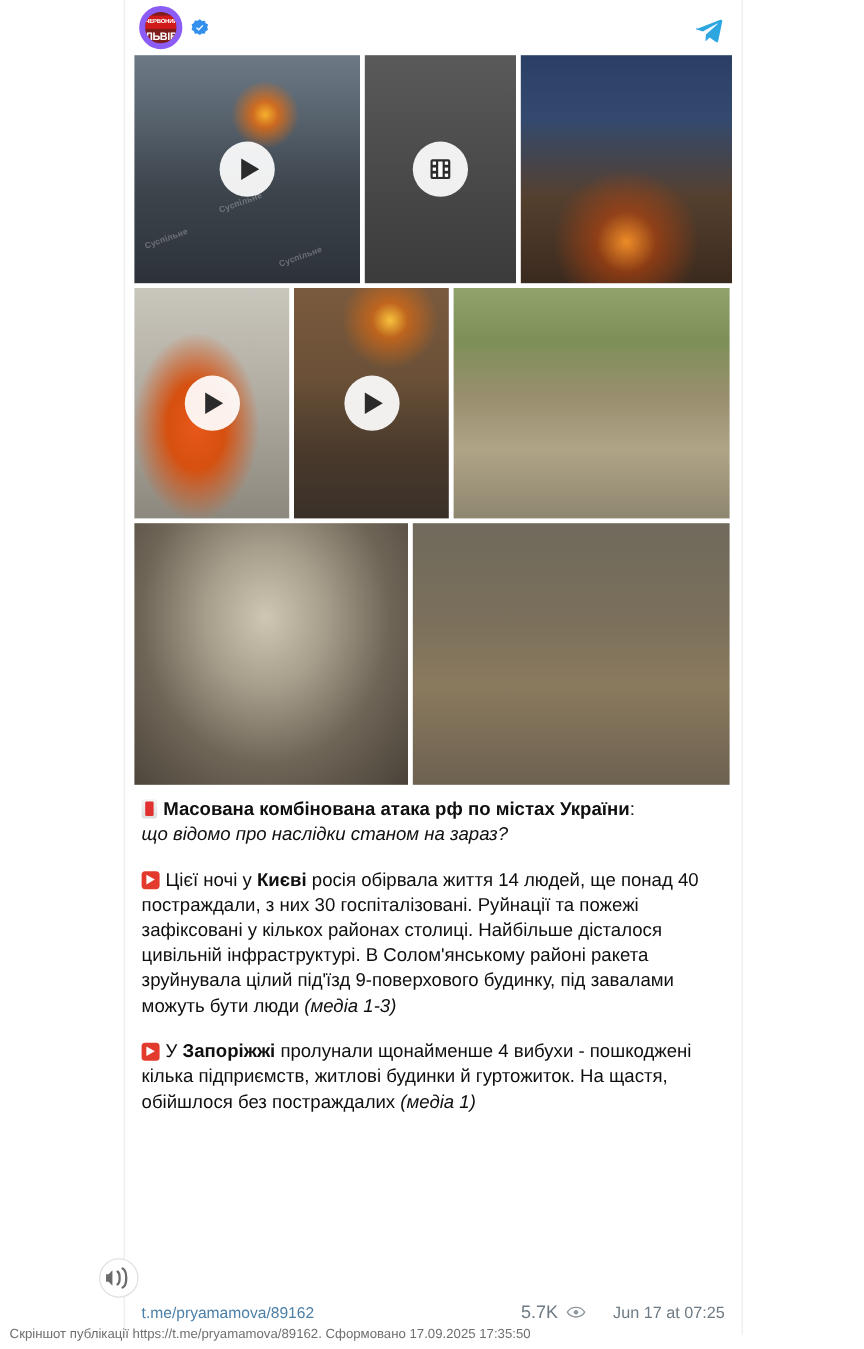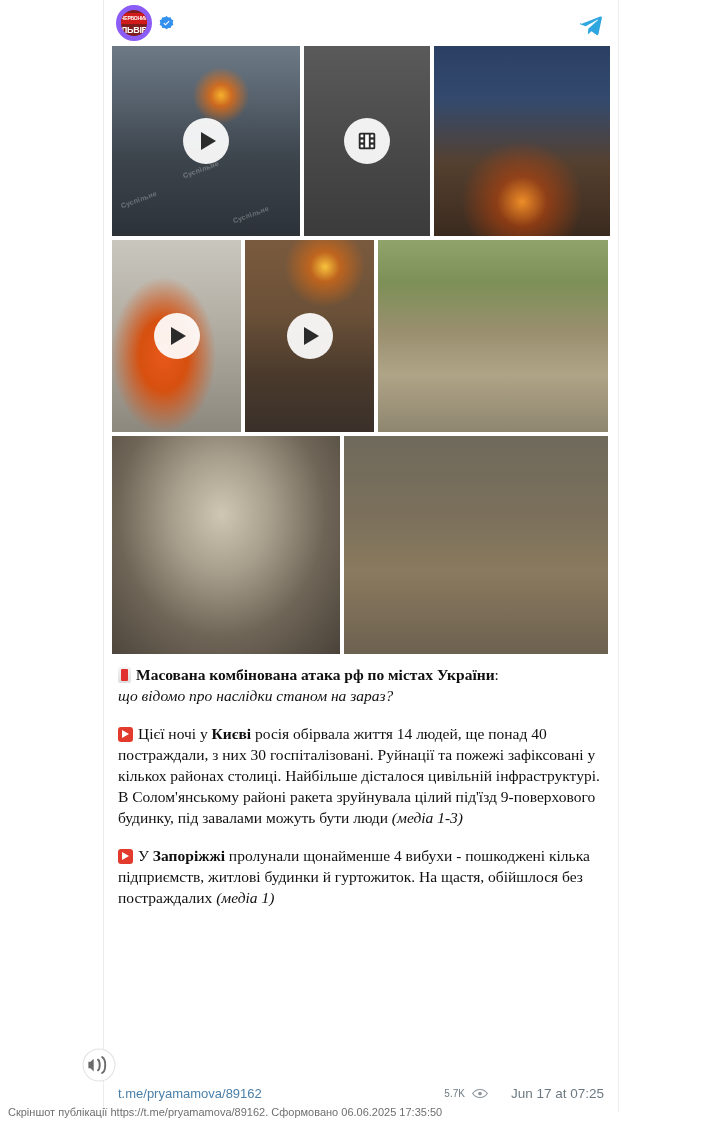--- a/index.html
+++ b/index.html
@@ -196,21 +196,21 @@
     background:
       linear-gradient(180deg, #6f6a5c 0%, #7a6f5b 35%, #8a7a5e 62%, #6d6150 100%);
   }
 
   
   .post-body {
     padding: 6px 14px 0 14px;
     font-size: 15.5px;
     line-height: 21px;
     color: #0f0f0f;
-    font-family: Liberation Serif, serif;
+    font-family: Liberation Sans, sans-serif;
   }
   .post-body p { margin: 0 0 17px 0; }
   .post-body b { font-weight: bold; }
   .post-body i { font-style: italic; }
   .emoji-mark {
     display: inline-block;
     width: 13px;
     height: 16px;
     vertical-align: -3px;
     margin-right: 5px;
@@ -265,21 +265,21 @@
     text-decoration: none;
     font-size: 13px;
   }
   .footer-right {
     margin-left: auto;
     display: flex;
     align-items: center;
     gap: 7px;
     color: #7a8891;
   }
-  .views-count { font-size: 10px; color: #6d7a83; }
+  .views-count { font-size: 15px; color: #6d7a83; }
   .eye-icon { width: 16px; height: 11px; }
   .post-date { font-size: 13.5px; color: #6d7a83; margin-left: 16px; }
 
   
   .screenshot-caption {
     position: absolute;
     left: 8px;
     bottom: 6px;
     font-size: 11px;
     color: #6f6f6f;
@@ -395,15 +395,15 @@
 
   </div>
 
   <svg class="voice-icon" viewBox="0 0 32 32">
     <circle cx="16" cy="16" r="15" fill="#ffffff" stroke="#e2e2e2" stroke-width="1"></circle>
     <path d="M11 10v12l-3-3H6v-6h2z" fill="#6b6b6b"></path>
     <path d="M15 11c2.2 1.2 2.2 8.8 0 10" fill="none" stroke="#6b6b6b" stroke-width="1.8" stroke-linecap="round"></path>
     <path d="M19 8.5c3.8 2 3.8 13 0 15" fill="none" stroke="#6b6b6b" stroke-width="1.8" stroke-linecap="round"></path>
   </svg>
 
-  <div class="screenshot-caption">Скріншот публікації https://t.me/pryamamova/89162. Сформовано 06.06.2025 17:35:50</div>
+  <div class="screenshot-caption">Скріншот публікації https://t.me/pryamamova/89162. Сформовано 17.09.2025 17:35:50</div>
 
 </div>
 
 </body></html>

